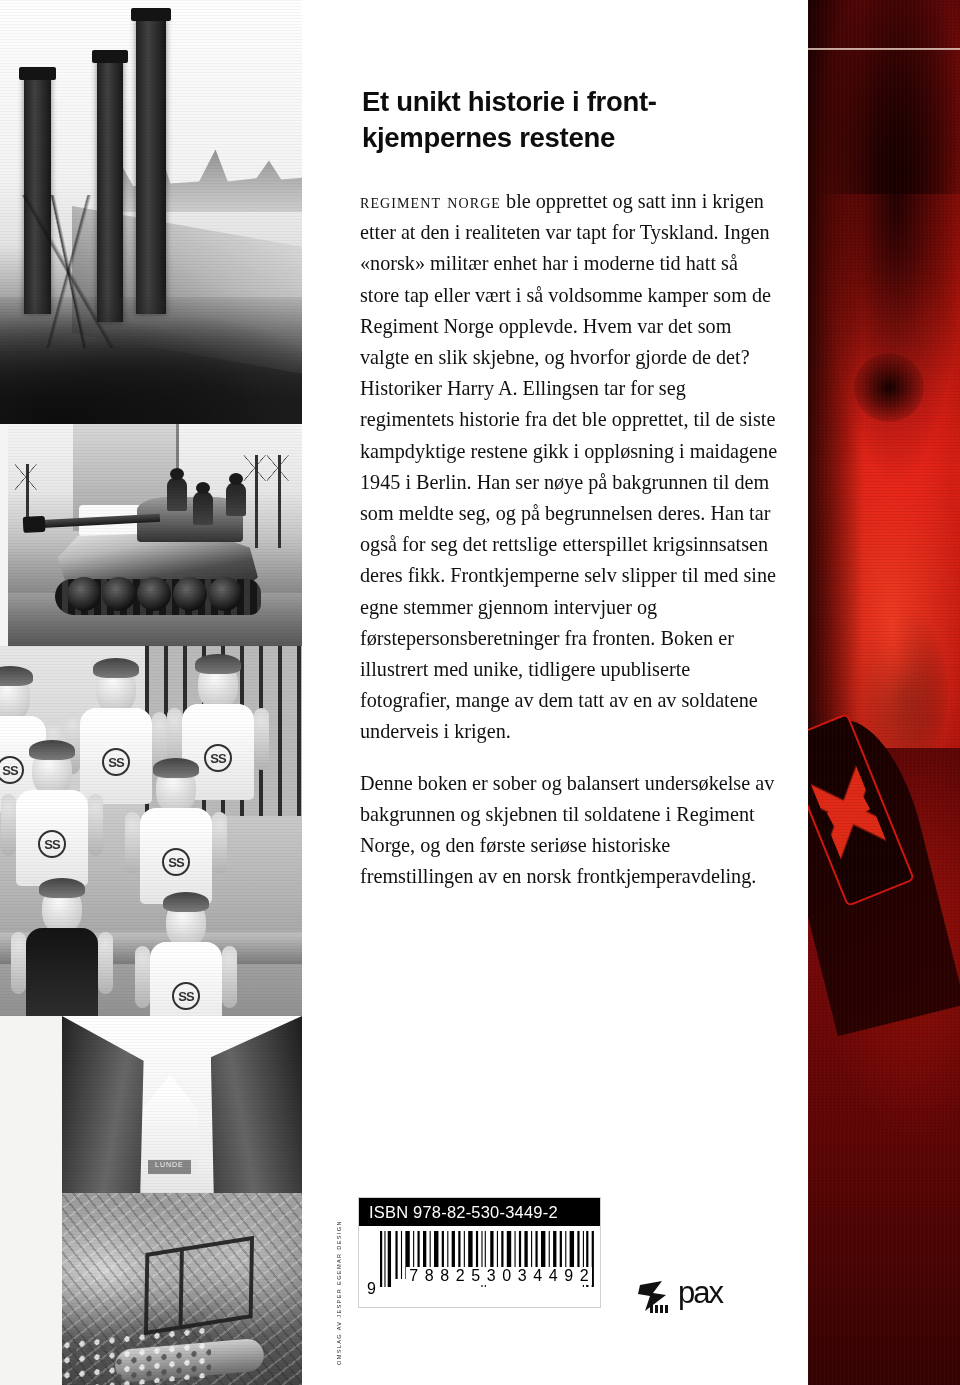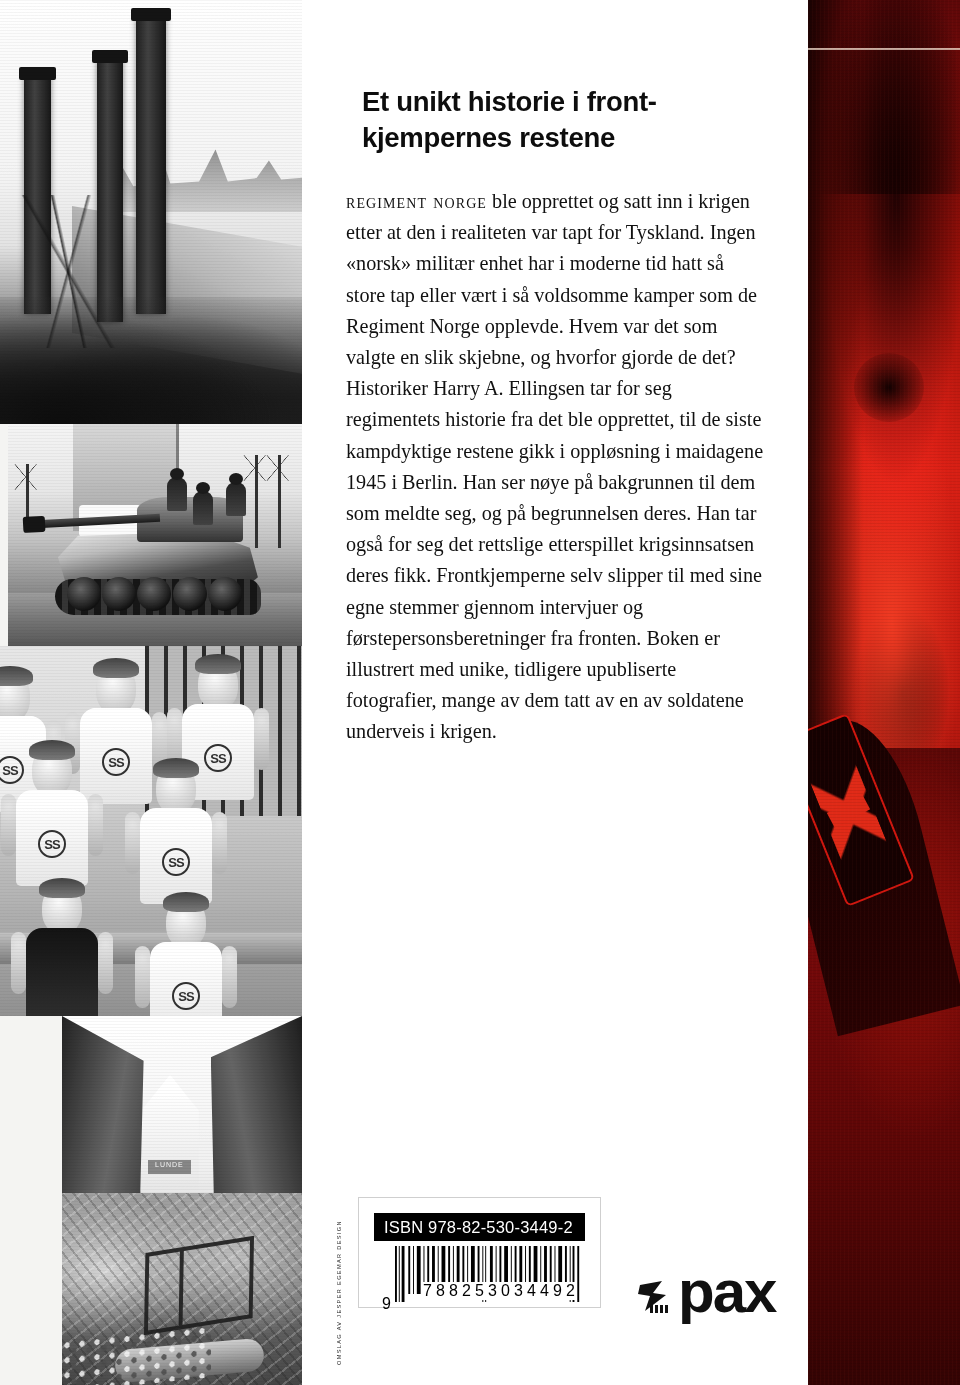--- a/index.html
+++ b/index.html
@@ -296,21 +296,21 @@
     width: 400px;
     font-family: "Liberation Sans", sans-serif;
     font-weight: 700;
     font-size: 27.5px;
     line-height: 1.30;
     color: #0d0d0d;
     letter-spacing: -0.3px;
   }
   .blurb {
     position: absolute;
-    left: 44px; top: 186px;
+    left: 58px; top: 186px;
     width: 418px;
     font-family: "Liberation Serif", serif;
     font-size: 20.2px;
     line-height: 1.545;
     color: #111111;
     text-align: left;
   }
   .blurb p { margin: 0 0 20px 0; }
   .blurb p:last-child { margin-bottom: 0; }
   .smallcaps {
@@ -332,21 +332,21 @@
     letter-spacing: 1.35px;
     color: #2b2b2b;
     white-space: nowrap;
   }
   .isbn-box {
     position: absolute;
     left: 56px; top: 1197px;
     width: 243px; height: 111px;
     border: 1px solid #cfcfcf;
     background: #ffffff;
-    padding: 15px;
+    padding: 0;
   }
   .isbn-bar {
     background: #000000;
     color: #ffffff;
     font-family: "Liberation Sans", sans-serif;
     font-size: 16.5px;
     letter-spacing: 0.2px;
     padding: 3px 0 4px 10px;
     height: 28px;
     line-height: 22px;
@@ -390,22 +390,22 @@
     display: flex;
     align-items: center;
     height: 52px;
   }
   .pax-mark {
     position: relative;
     width: 46px; height: 46px;
   }
   .pax-word {
     font-family: "Liberation Sans", sans-serif;
-    font-weight: 700;
-    font-size: 60px;
+    font-weight: 400;
+    font-size: 31px;
     letter-spacing: -2px;
     color: #111;
     line-height: 1;
     margin-left: -4px;
   }
 
   
   .red-panel {
     position: absolute;
     left: 808px; top: 0;
@@ -593,20 +593,21 @@
 
   <div class="text-panel">
 
     <div class="headline">
       <span>Et unikt historie i front-</span><br>
       <span>kjempernes restene</span>
     </div>
 
     <div class="blurb">
       <p><span class="smallcaps">Regiment Norge</span><span> ble opprettet og satt inn i krigen etter at den i realiteten var tapt for Tyskland. Ingen «norsk» militær enhet har i moderne tid hatt så store tap eller vært i så voldsomme kamper som de Regiment Norge opplevde. Hvem var det som valgte en slik skjebne, og hvorfor gjorde de det? Historiker Harry A. Ellingsen tar for seg regimentets historie fra det ble opprettet, til de siste kampdyktige restene gikk i oppløsning i maidagene 1945 i Berlin. Han ser nøye på bakgrunnen til dem som meldte seg, og på begrunnelsen deres. Han tar også for seg det rettslige etterspillet krigsinnsatsen deres fikk. Frontkjemperne selv slipper til med sine egne stemmer gjennom intervjuer og førstepersonsberetninger fra fronten. Boken er illustrert med unike, tidligere upubliserte fotografier, mange av dem tatt av en av soldatene underveis i krigen.</span></p>
+      <p>Denne boken er sober og balansert undersøkelse av bakgrunnen og skjebnen til soldatene i Regiment Norge, og den første seriøse historiske fremstillingen av en norsk frontkjemperavdeling.</p>
     </div>
 
     <div class="credit-vertical">OMSLAG AV JESPER EGEMAR DESIGN</div>
 
     <div class="isbn-box">
       <div class="isbn-bar">ISBN 978-82-530-3449-2</div>
       <div class="barcode-wrap">
         <div class="bc-lead">9</div>
         <div class="bars">
           <svg width="100%" height="100%" viewBox="0 0 196 56" preserveAspectRatio="none">

